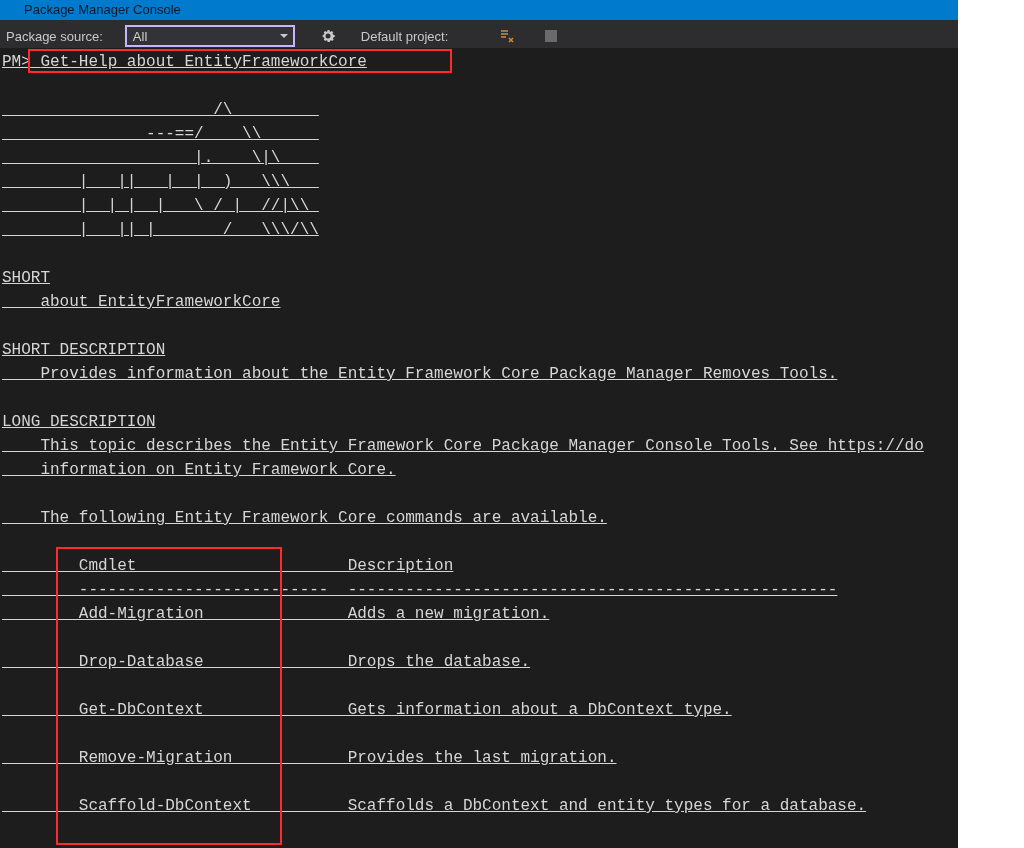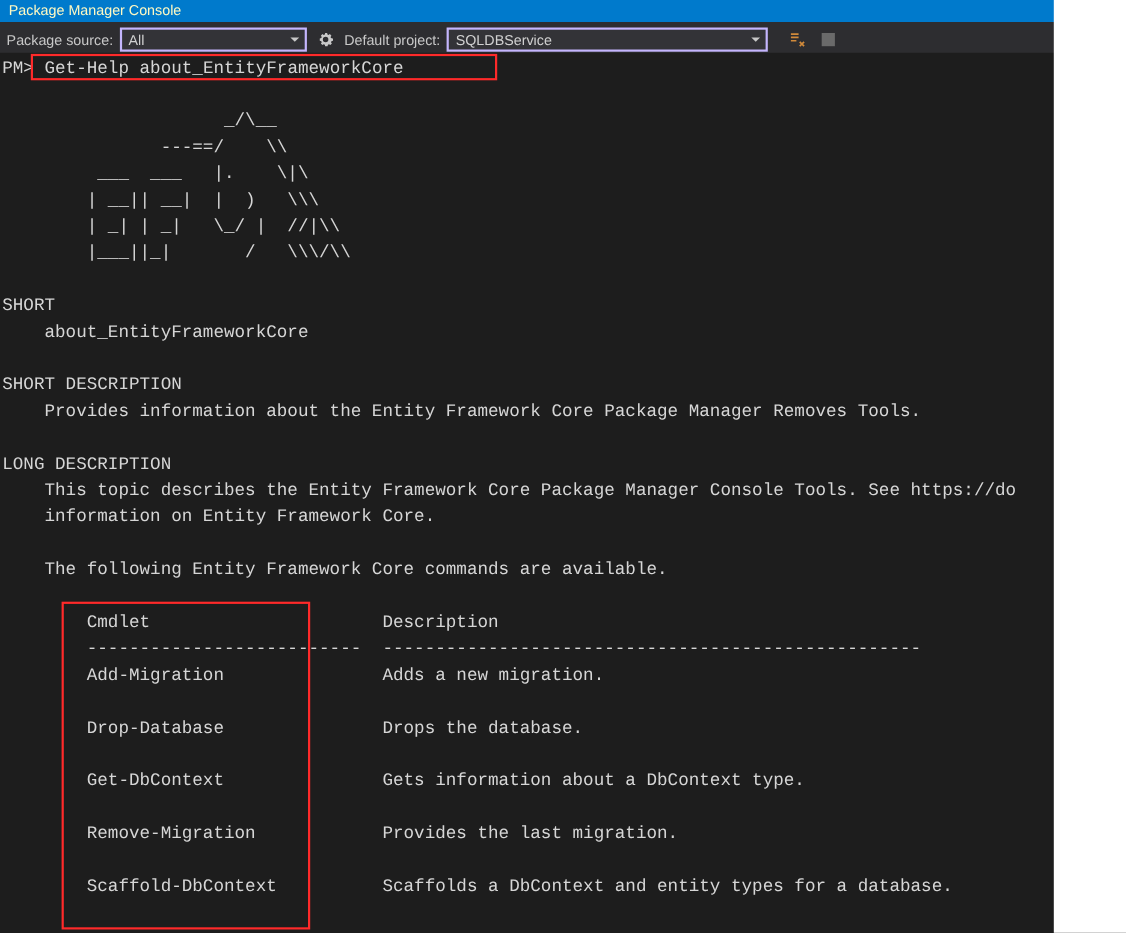--- a/index.html
+++ b/index.html
@@ -6,34 +6,34 @@
   html, body {
     width: 1024px;
     height: 848px;
     overflow: hidden;
     font-family: "Segoe UI", Tahoma, sans-serif;
     background: #1d1d1d;
     color: #d0d0d0;
   }
   .title-bar {
     background: #007acc;
-    color: #fef9c3;
+    color: #0f172a;
     font-size: 13px;
-    padding: 2px 8px;
+    padding: 2px 24px;
     height: 20px;
     line-height: 16px;
   }
   .toolbar {
     background: #2d2d30;
     border-bottom: 1px solid #3e3e42;
     height: 28px;
     display: flex;
     align-items: center;
     padding: 16px 6px;
-    gap: 6px;
+    gap: 22px;
     font-size: 13px;
     color: #c8c8c8;
   }
   .toolbar .label {
     white-space: nowrap;
   }
   .dropdown {
     background: #333337;
     border: 2px solid #c4b5fd;
     color: #d0d0d0;
@@ -79,20 +79,21 @@
     right: 0;
     bottom: 0;
     background: #1d1d1d;
     font-family: Consolas, "Courier New", monospace;
     font-size: 16px;
     color: #d6d6d6;
     line-height: 24px;
     white-space: pre;
     padding: 2px 0 0 2px;
     overflow: hidden;
+    text-decoration: underline;
   }
   .console .prompt { color: #d6d6d6; }
   .highlight-cmd {
     position: absolute;
     border: 2px solid #ff2a2a;
     pointer-events: none;
   }
   .hl1 { left: 28px; top: 49px; width: 424px; height: 24px; }
   .hl2 { left: 56px; top: 547px; width: 226px; height: 298px; }
   .blank-strip {
@@ -113,23 +114,20 @@
   <span class="label">Package source:</span>
   <div class="dropdown src">
     <span>All</span>
   </div>
   <div class="icon-btn">
     <svg class="gear-svg" viewBox="0 0 16 16">
       <path fill="#c8c8c8" d="M8 10.5A2.5 2.5 0 1 1 8 5.5a2.5 2.5 0 0 1 0 5zm6.3-3.6l-1.4-.3a5 5 0 0 0-.4-1l.8-1.2-1.4-1.4-1.2.8a5 5 0 0 0-1-.4l-.3-1.4H7.6l-.3 1.4a5 5 0 0 0-1 .4l-1.2-.8L3.7 4.4l.8 1.2a5 5 0 0 0-.4 1l-1.4.3v2.2l1.4.3a5 5 0 0 0 .4 1l-.8 1.2 1.4 1.4 1.2-.8a5 5 0 0 0 1 .4l.3 1.4h2.2l.3-1.4a5 5 0 0 0 1-.4l1.2.8 1.4-1.4-.8-1.2a5 5 0 0 0 .4-1l1.4-.3V6.9z"></path>
     </svg>
   </div>
   <span class="label">Default project:</span>
-  <div class="dropdown proj">
-    <span>SQLDBService</span>
-  </div>
   <div class="spacer"></div>
   <div class="icon-btn">
     <svg class="clear-svg" viewBox="0 0 16 16">
       <path stroke="#d18a3a" stroke-width="1.5" fill="none" d="M2 3h7M2 6h7M2 9h5"></path>
       <path stroke="#d18a3a" stroke-width="1.5" fill="none" d="M10 10l4 4M14 10l-4 4"></path>
     </svg>
   </div>
   <div class="icon-btn">
     <div class="stop-box"></div>
   </div>

